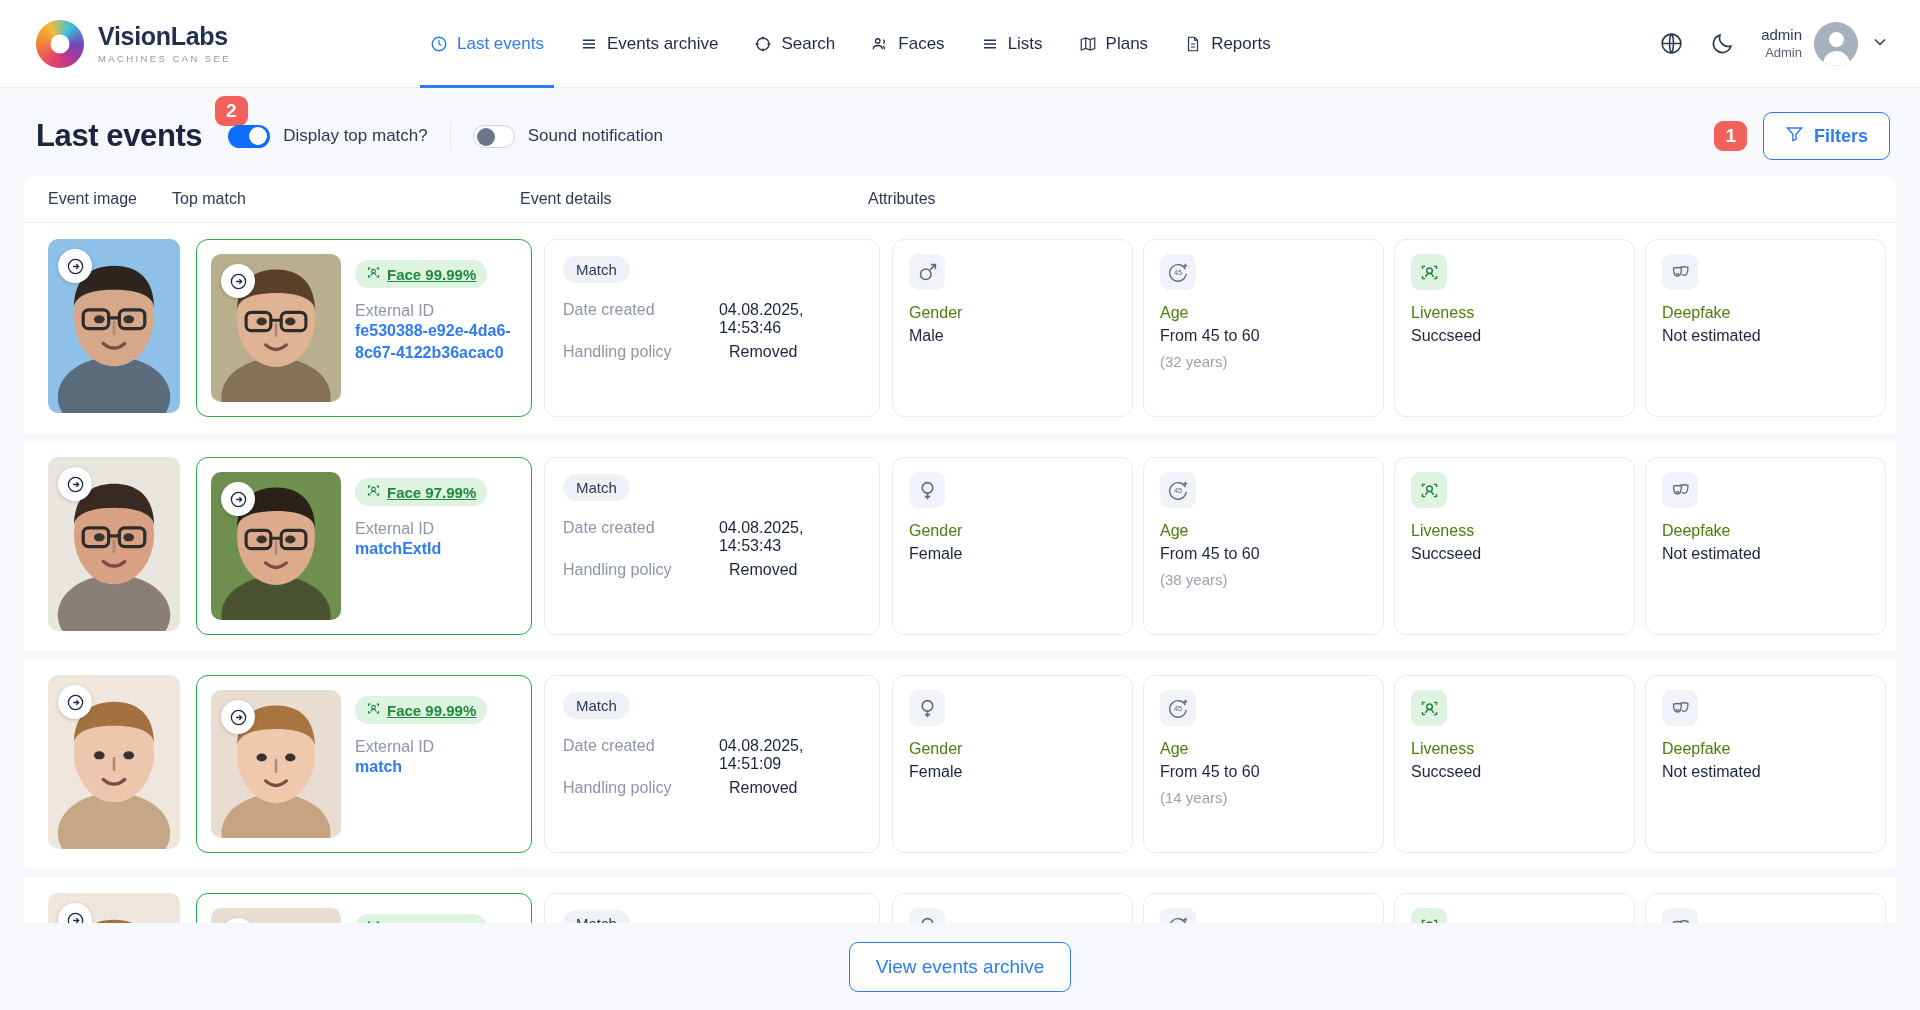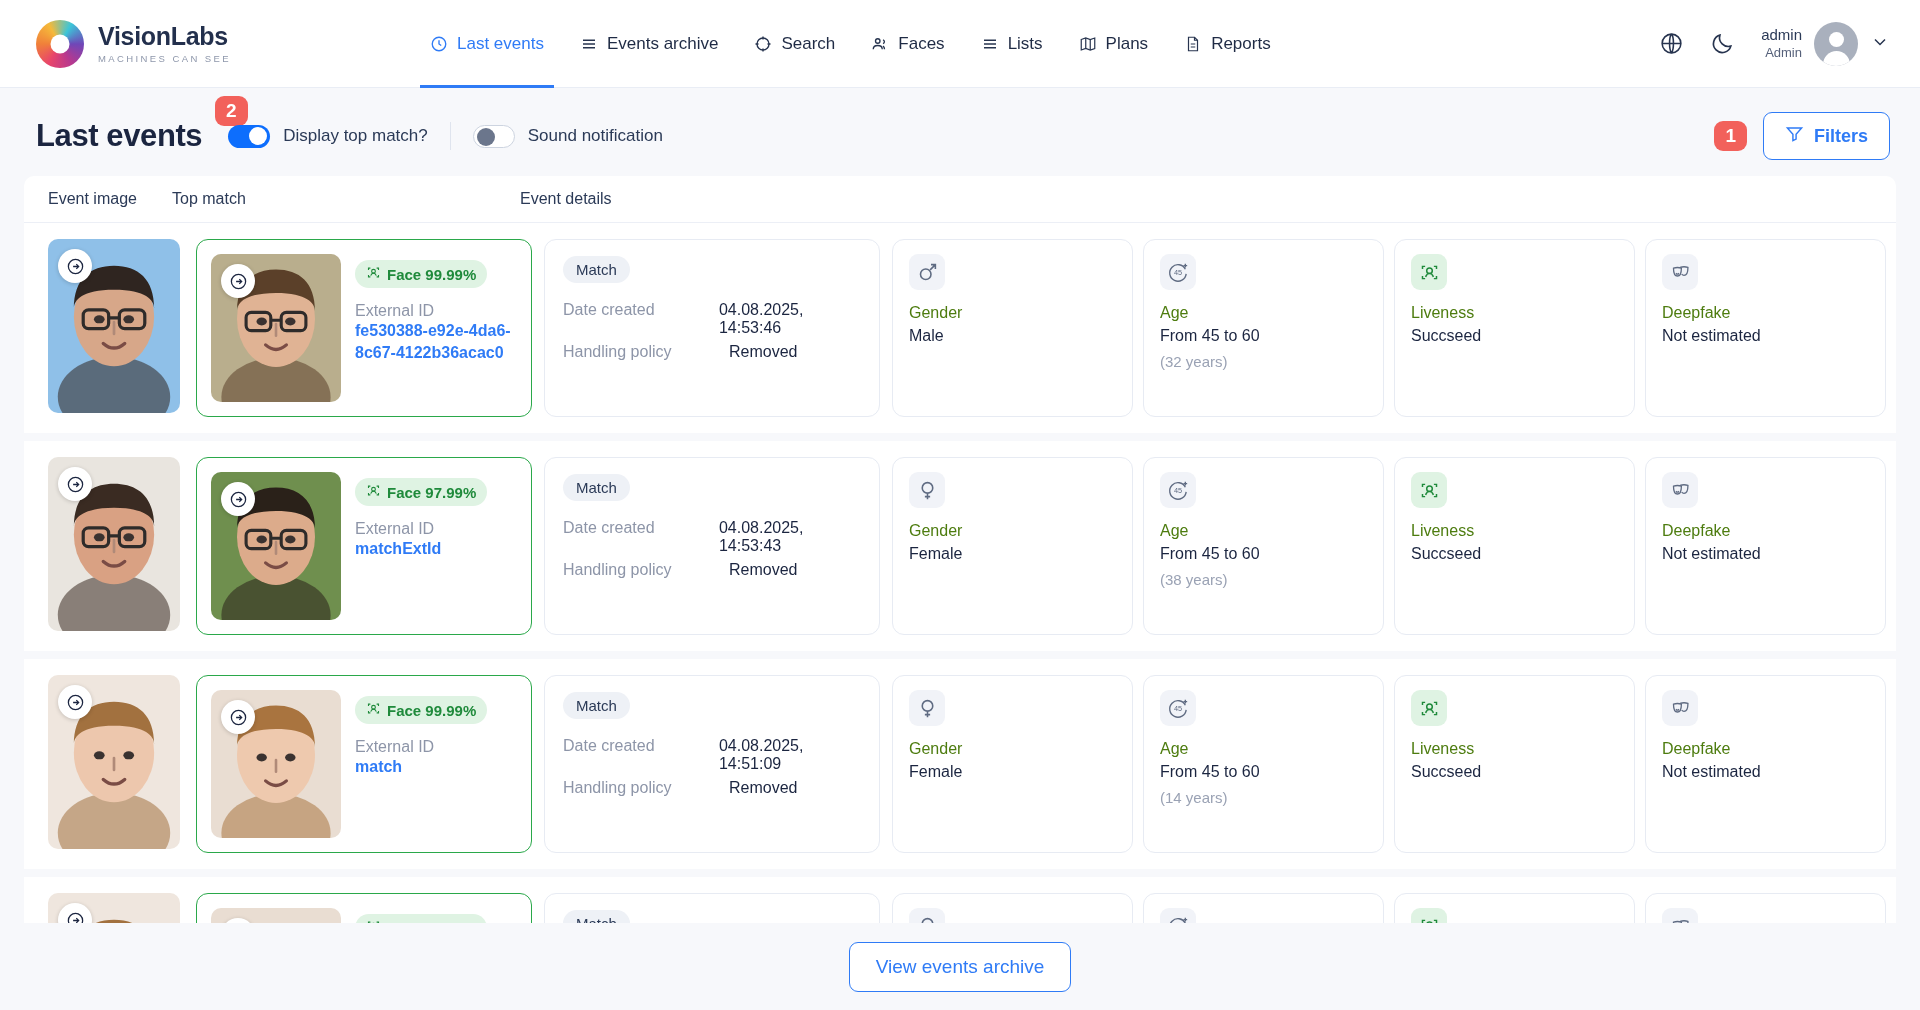--- a/index.html
+++ b/index.html
@@ -114,21 +114,21 @@
   }
 
   .top-match {
     width: 336px; border: 1.5px solid #2aa84a; border-radius: 12px; padding: 14px;
     display:flex; gap: 14px; align-items:flex-start;
   }
   .tm-thumb { width: 130px; height: 148px; border-radius: 10px; position:relative; overflow:hidden; flex:none;}
   .tm-info { padding-top: 6px; min-width: 0; }
   .face-pill {
     display:inline-flex; align-items:center; gap:6px; background:#dff3e3; color:#1f8a3b;
-    border-radius: 14px; padding: 5px 11px; font-size: 15px; font-weight: 700; white-space:nowrap;
+    border-radius: 14px; padding: 5px 11px; font-size: 15px; font-weight: 700; white-space:nowrap;text-decoration:underline;
   }
   .ext-label { font-size: 16px; color: #8d95a8; margin-top: 14px; }
   .ext-value { font-size: 16px; color: #2f7bf6; font-weight: 600; cursor:pointer; word-break: break-all; line-height:1.35; }
 
   .details-card {
     width: 336px; border:1px solid #e7ebf3; border-radius: 12px; padding: 16px 18px;
   }
   .match-tag {
     display:inline-block; background:#eef1f6; color:#2b3a57; font-size: 15px;
     border-radius: 14px; padding: 5px 13px; margin-bottom: 12px;
@@ -298,20 +298,21 @@
           </svg></span>
       <span>Filters</span>
     </div>
   </div>
 </div>
 
 <div class="table-head">
   <div class="col-img">Event image</div>
   <div class="col-top">Top match</div>
   <div class="col-det">Event details</div>
+  <div class="col-attr">Attributes</div>
 </div>
 
 <div class="table-body" id="rows-container">
     <div class="event-row">
     <div class="ev-thumb-wrap">
       <div class="ev-thumb">
         <div class="expand-chip">
     <svg width="19" height="19" viewBox="0 0 24 24" fill="none" stroke="#1b2540" stroke-width="1.6">
       <circle cx="12" cy="12" r="9"></circle>
               <path d="M9 12h6M13 9l3 3-3 3"></path>

